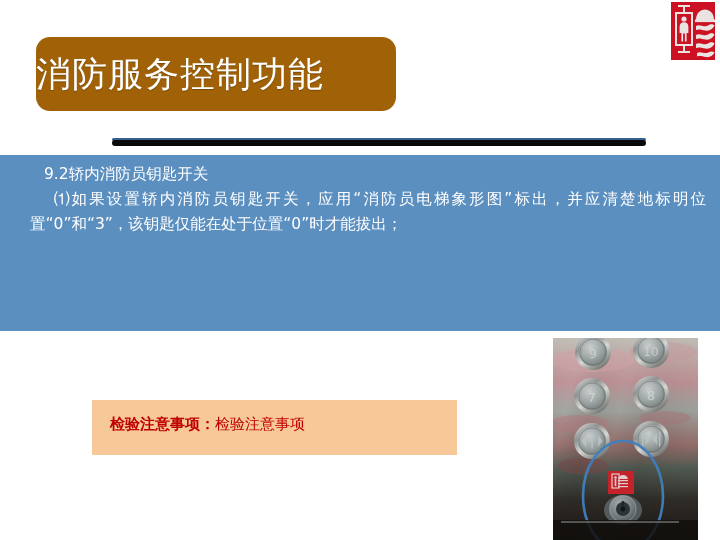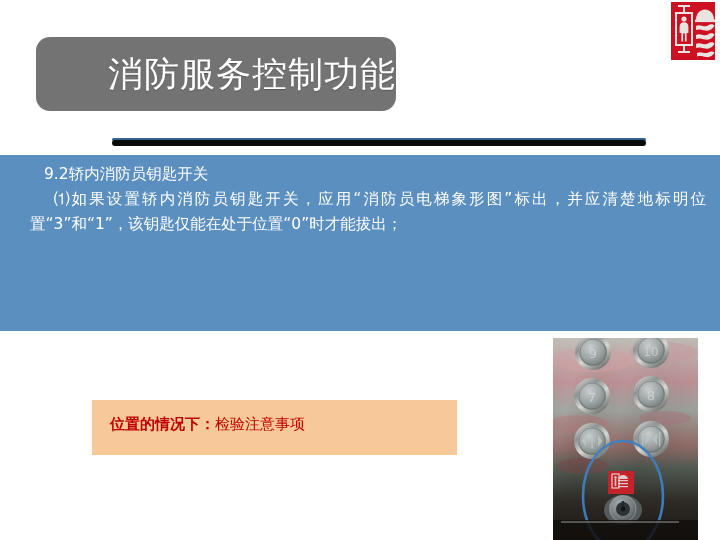--- a/index.html
+++ b/index.html
@@ -25,25 +25,25 @@
     height: 58px;
   }
 
   
   #title-box {
     position: absolute;
     left: 36px;
     top: 37px;
     width: 360px;
     height: 74px;
-    background: #737373;
+    background: #a16207;
     border-radius: 14px;
     display: flex;
     align-items: center;
-    justify-content: flex-end;
+    justify-content: flex-start;
   }
   #title-text {
     color: #ffffff;
     font-family: "DejaVu Serif", "Liberation Serif", serif;
     font-size: 35px;
     letter-spacing: 1px;
     line-height: 1;
     white-space: nowrap;
     text-shadow: 0 1px 1px rgba(0,0,0,0.25);
   }
@@ -172,27 +172,27 @@
 </div>
 
 <div id="divider-bar">
   <div class="bar-blue"></div>
   <div class="bar-dark"></div>
 </div>
 
 <div id="content-panel">
   <p class="para p-heading">9.2轿内消防员钥匙开关</p>
 
-  <p class="para p-indent"><span>⑴</span><span class="uline">如果</span><span>设置轿内消防员钥匙开关，应用“消防员电梯象形图”标出，并应清楚地标明位置“3”和“1”，该钥匙仅能在处于位置“0”时才能拔出；</span></p>
+  <p class="para p-indent"><span>⑴</span><span class="uline">如果</span><span>设置轿内消防员钥匙开关，应用“消防员电梯象形图”标出，并应清楚地标明位置“0”和“3”，该钥匙仅能在处于位置“0”时才能拔出；</span></p>
 
 
 </div>
 
 <div id="note-box">
-  <div id="note-text"><span class="note-label">位置的情况下：</span><span>检验注意事项</span></div>
+  <div id="note-text"><span class="note-label">检验注意事项：</span><span>检验注意事项</span></div>
 </div>
 
 <div id="photo">
   <svg width="145" height="202" viewBox="0 0 145 202" xmlns="http://www.w3.org/2000/svg">
     <defs>
       <linearGradient id="steel" x1="0" y1="0" x2="1" y2="0.3">
         <stop offset="0%" stop-color="#8d8f8a"></stop>
         <stop offset="18%" stop-color="#a9aaa4"></stop>
         <stop offset="34%" stop-color="#7e8079"></stop>
         <stop offset="52%" stop-color="#9a9c95"></stop>

